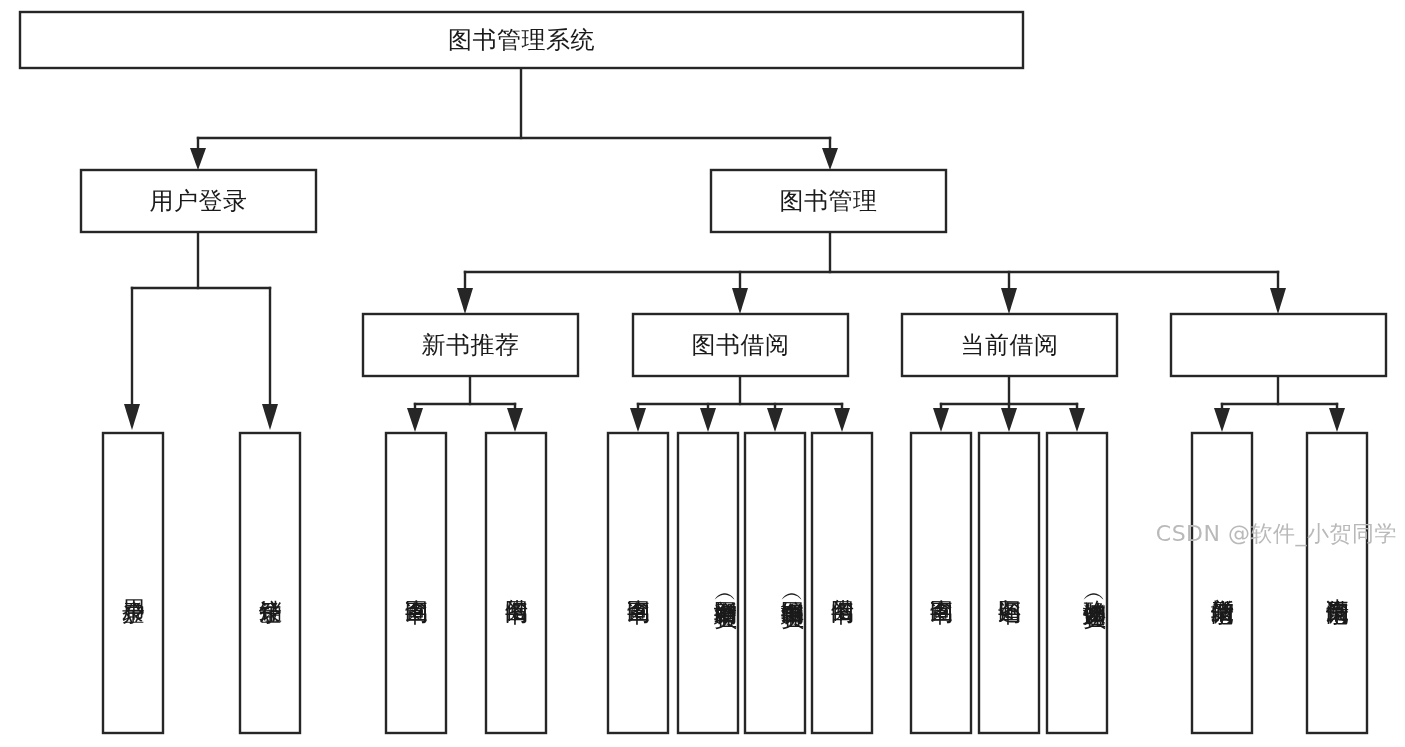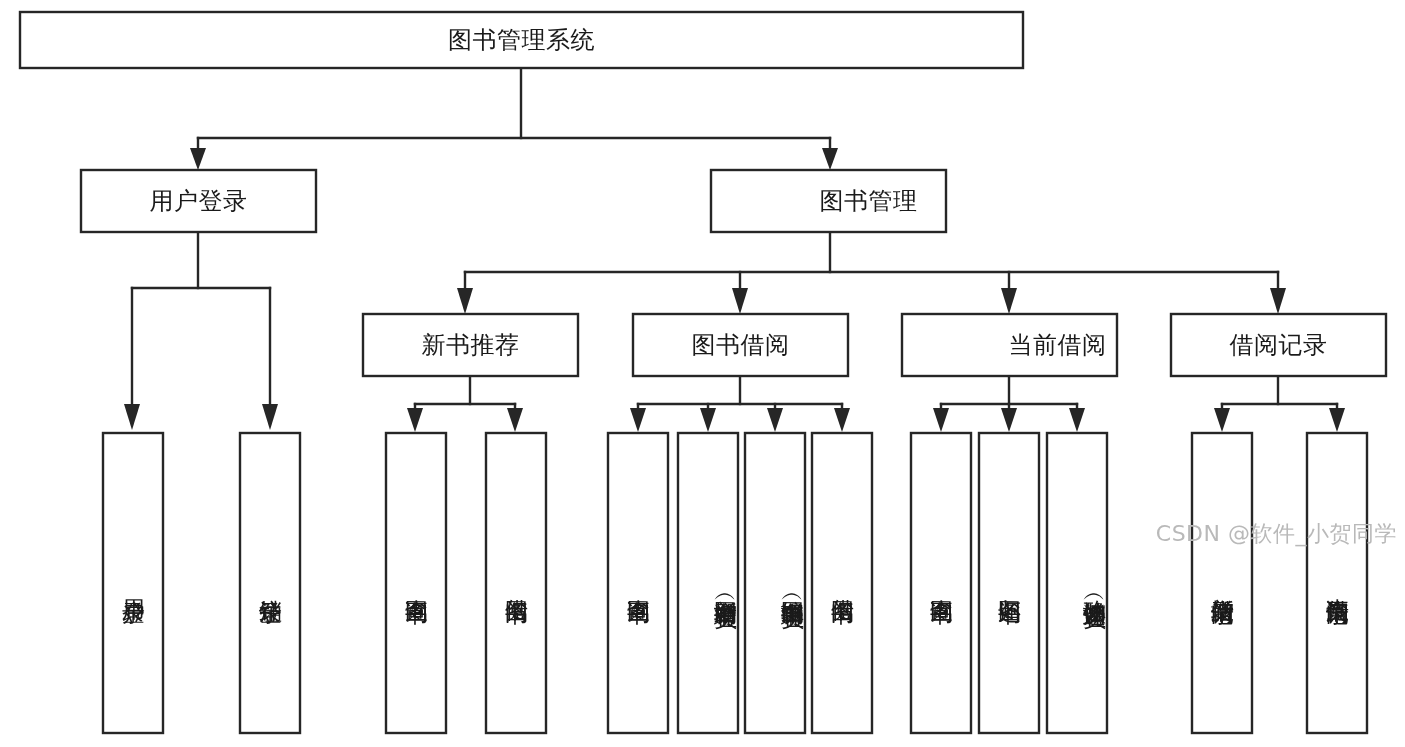--- a/index.html
+++ b/index.html
@@ -188,26 +188,25 @@
     <rect class="node-box" x="979" y="433" width="60" height="300"></rect>
     <rect class="node-box" x="1047" y="433" width="60" height="300"></rect>
 
     <rect class="node-box" x="1192" y="433" width="60" height="300"></rect>
     <rect class="node-box" x="1307" y="433" width="60" height="300"></rect>
   </svg>
 
   <div class="node-label-h" style="left:20px; top:12px; width:1003px; height:56px;">图书管理系统</div>
 
   <div class="node-label-h" style="left:81px; top:170px; width:235px; height:62px;">用户登录</div>
-  <div class="node-label-h" style="left:711px; top:170px; width:235px; height:62px;margin-left:40px;">图书管理</div>
+  <div class="node-label-h" style="left:711px; top:170px; width:235px; height:62px;">图书管理</div>
 
   <div class="node-label-h" style="left:363px; top:314px; width:215px; height:62px;">新书推荐</div>
   <div class="node-label-h" style="left:633px; top:314px; width:215px; height:62px;">图书借阅</div>
-  <div class="node-label-h" style="left:902px; top:314px; width:215px; height:62px;padding-left:48px;">当前借阅</div>
-  <div class="node-label-h" style="left:1171px; top:314px; width:215px; height:62px;">借阅记录</div>
+  <div class="node-label-h" style="left:902px; top:314px; width:215px; height:62px;">当前借阅</div>
 
   <div class="node-label-v" style="left:103px; top:433px; width:60px; height:300px;">用户登录</div>
   <div class="node-label-v" style="left:240px; top:433px; width:60px; height:300px;">注销登录</div>
 
   <div class="node-label-v" style="left:386px; top:433px; width:60px; height:300px;">查询图书</div>
   <div class="node-label-v" style="left:486px; top:433px; width:60px; height:300px;">借阅图书</div>
 
   <div class="node-label-v" style="left:608px; top:433px; width:60px; height:300px;">查询图书</div>
   <div class="node-label-v align-top" style="left:678px; top:440px; width:60px; height:293px;">新增图书（管理员）</div>
   <div class="node-label-v align-top" style="left:745px; top:440px; width:60px; height:293px;">编辑图书（管理员）</div>

